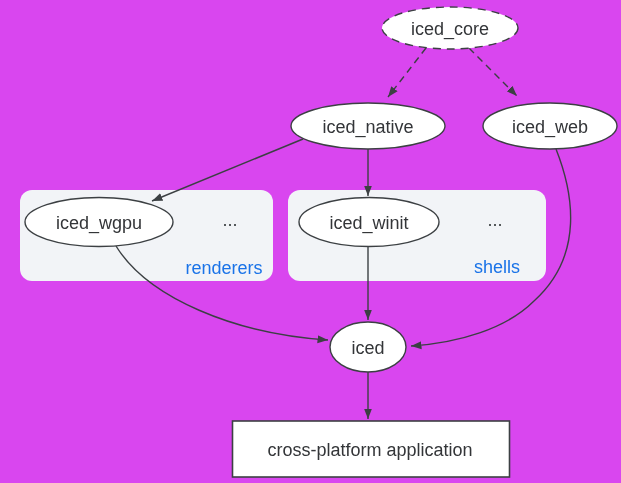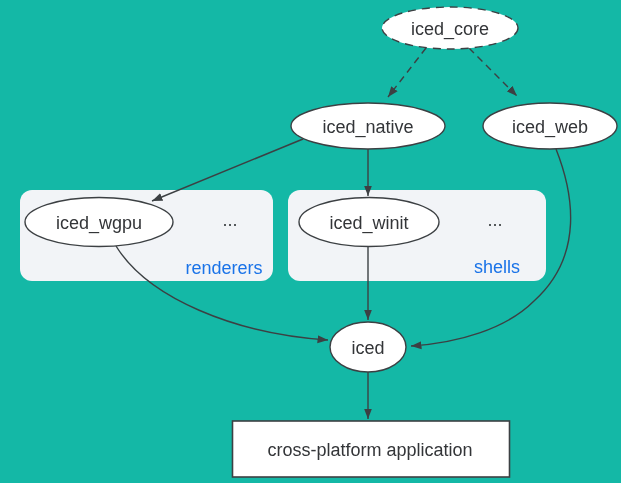--- a/index.html
+++ b/index.html
@@ -4,21 +4,21 @@
 <style>
   html, body {
     margin: 0;
     padding: 0;
     background: #ffffff;
   }
   .canvas {
     position: relative;
     width: 621px;
     height: 483px;
-    background: #14b8a6;
+    background: #d946ef;
     font-family: "Liberation Sans", sans-serif;
   }
   svg { display: block; }
   .group-box {
     fill: #f2f4f7;
     stroke: none;
   }
   .edge {
     fill: none;
     stroke: #3c4043;

